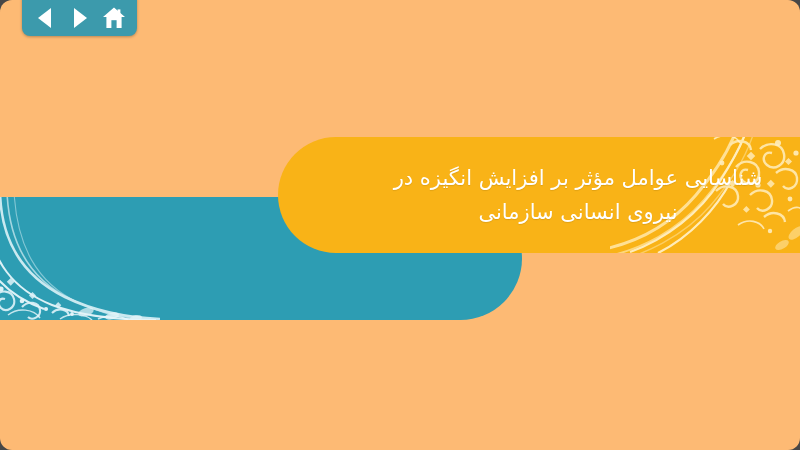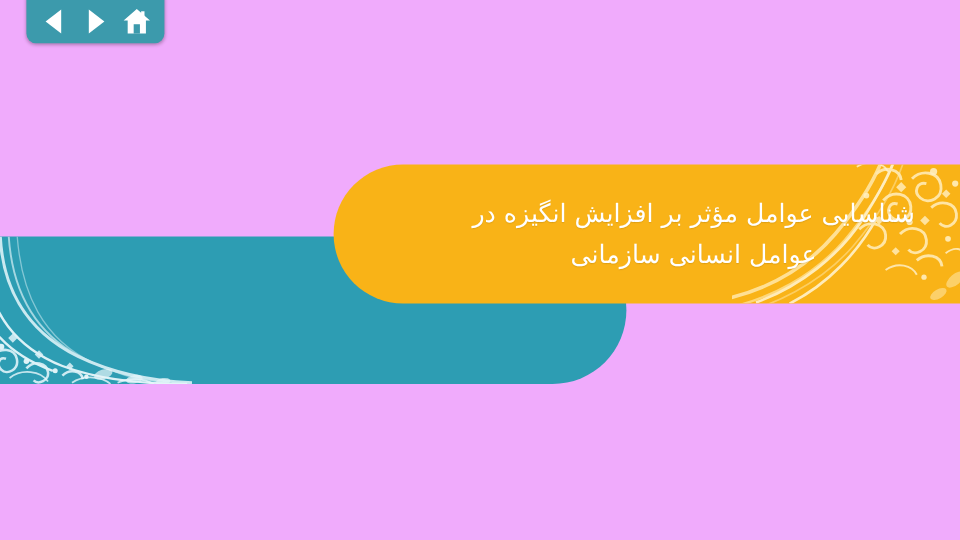--- a/index.html
+++ b/index.html
@@ -11,22 +11,23 @@
     width: 800px;
     height: 450px;
     overflow: hidden;
     font-family: "DejaVu Sans", "Liberation Sans", sans-serif;
   }
 
   #slide-root {
     position: relative;
     width: 800px;
     height: 450px;
-    background: #f0abfc;
-    overflow: hidden;
+    background: #fdba74;
+    overflow: hidden;
+    border-radius: 12px;
   }
 
   
   #nav-toolbar {
     position: absolute;
     left: 22px;
     top: -10px;
     width: 115px;
     height: 46px;
     background: #3C9AAC;
@@ -206,21 +207,21 @@
           <path d="M178 74 C 186 68, 192 70, 194 76"></path>
           <path d="M128 88 C 138 81, 150 84, 154 92"></path>
         </g>
         <g fill="#FFE8AD" opacity="0.55">
           <ellipse cx="186" cy="96" rx="9" ry="4.4" transform="rotate(-40 186 96)"></ellipse>
           <ellipse cx="172" cy="108" rx="7.6" ry="3.8" transform="rotate(-30 172 108)"></ellipse>
         </g>
       </svg>
     </div>
 
-    <h1 id="slide-title"><span>شناسایی عوامل مؤثر بر افزایش انگیزه در</span><br><span>عوامل انسانی سازمانی</span></h1>
+    <h1 id="slide-title"><span>شناسایی عوامل مؤثر بر افزایش انگیزه در</span><br><span>نیروی انسانی سازمانی</span></h1>
   </div>
 
   <div id="nav-toolbar">
 
     <button class="nav-btn">
       <span>
         <svg width="20" height="22" viewBox="0 0 20 22" xmlns="http://www.w3.org/2000/svg">
           <path d="M16 1 L16 21 L3 11 Z" fill="#FFFFFF"></path>
         </svg>
       </span>

